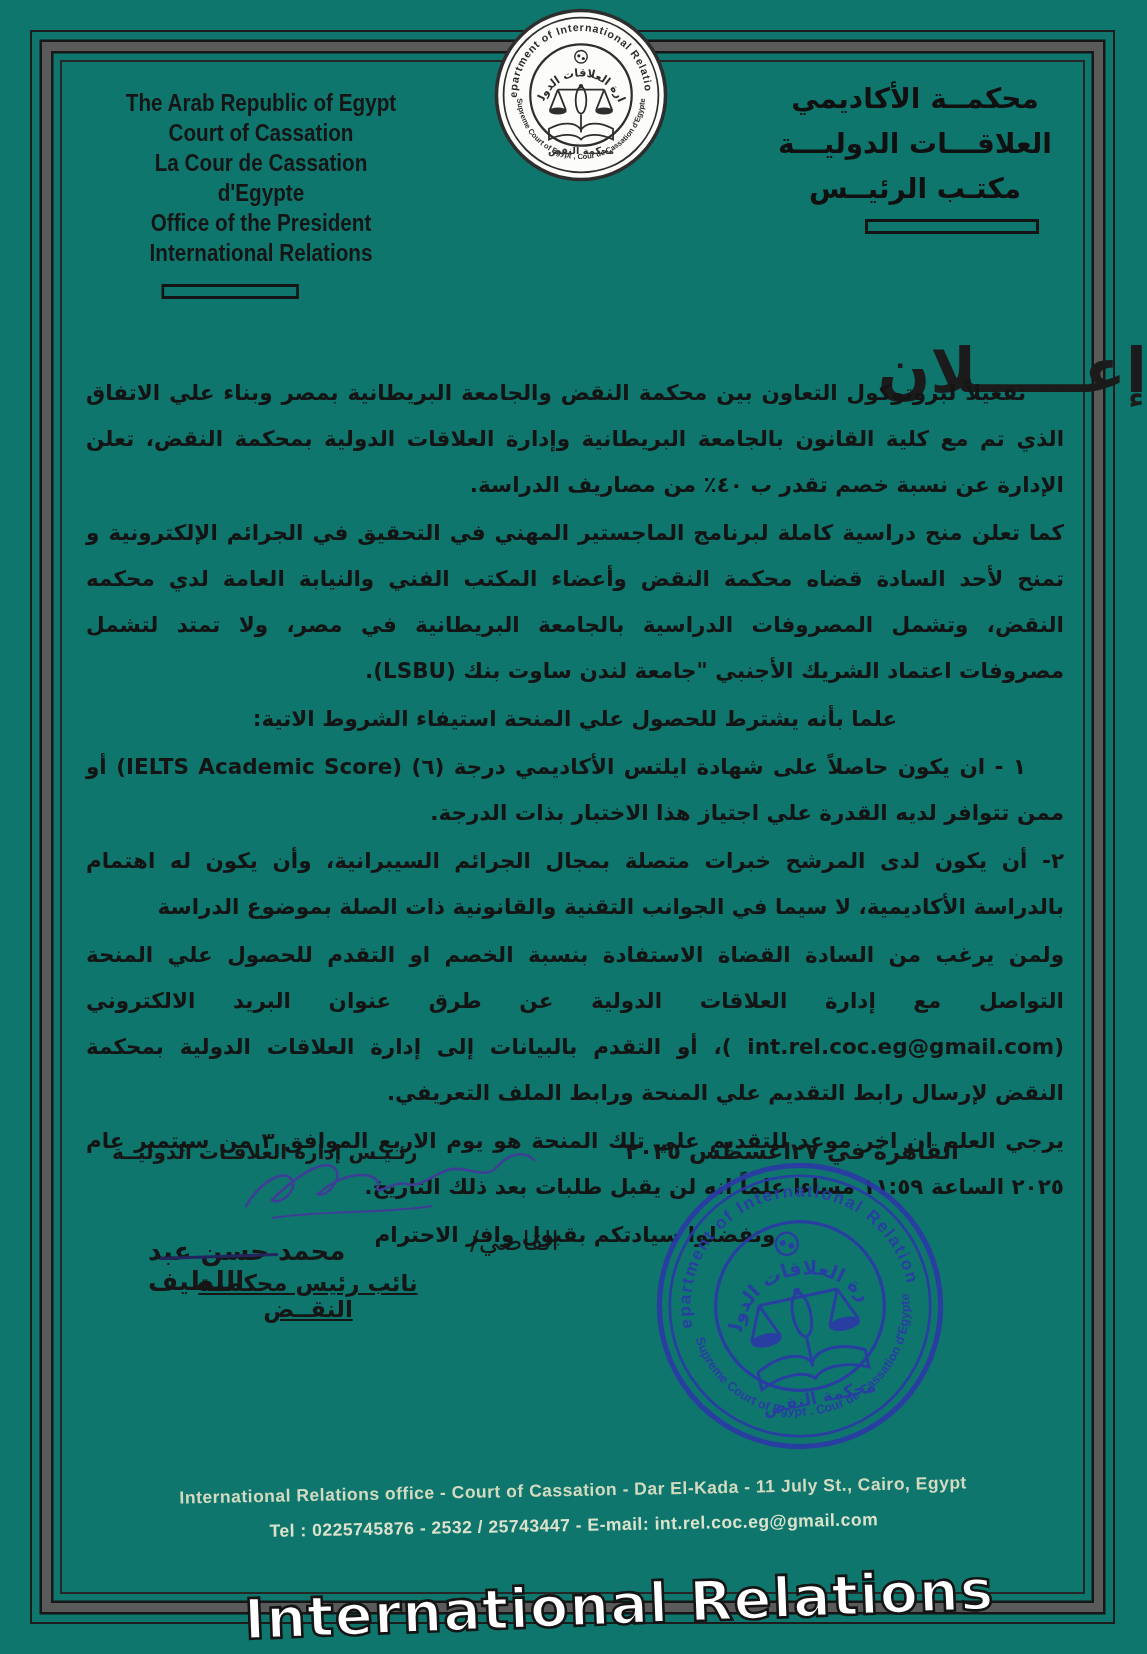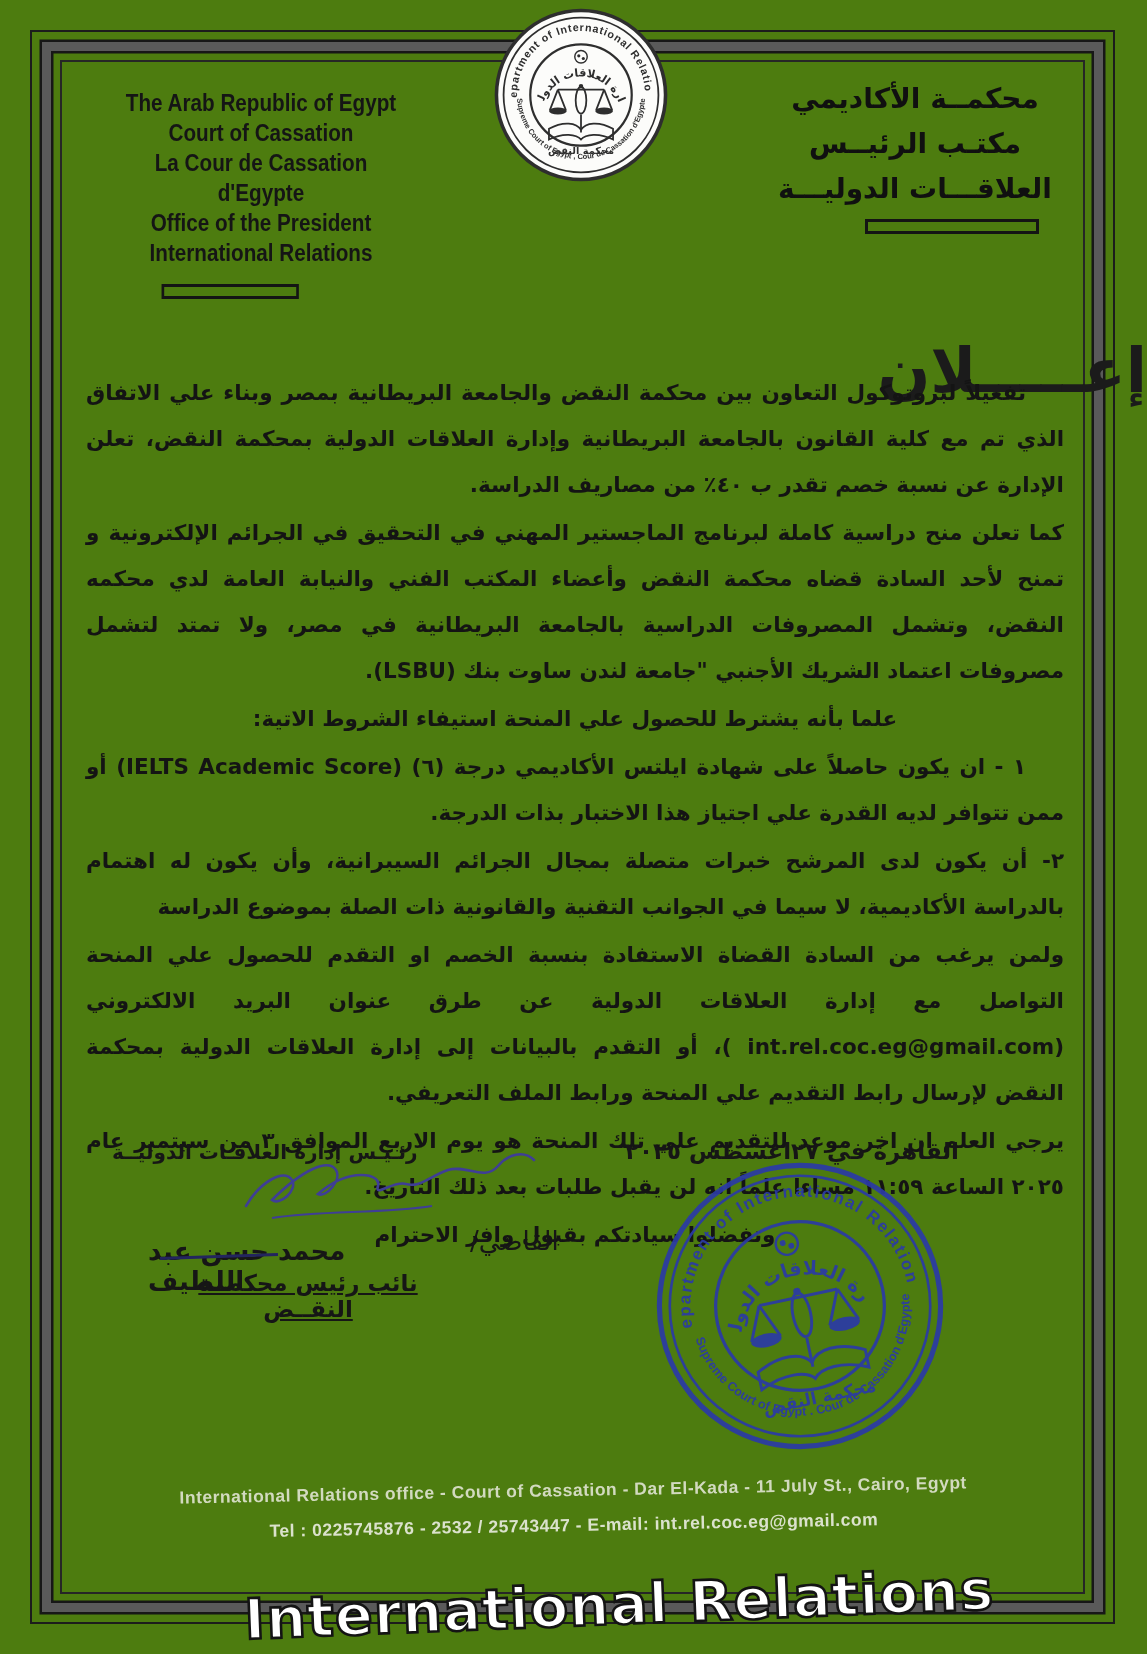--- a/index.html
+++ b/index.html
@@ -1,16 +1,16 @@
 <!DOCTYPE html>
 <html><head>
 <meta charset="utf-8">
 <style>
   html,body{margin:0;padding:0;background:#e9e9e7;}
-  .page{position:relative;width:1147px;height:1654px;margin:0 auto;background:#4d7c0f;overflow:hidden;
+  .page{position:relative;width:1147px;height:1654px;margin:0 auto;background:#0f766e;overflow:hidden;
         font-family:"DejaVu Sans",sans-serif;color:#161616;}
 
   
   .frame{position:absolute;pointer-events:none;z-index:1;}
   .frame-a{inset:30px 32px 30px 30px;border:2.5px solid #1c1c1c;}
   .frame-b{inset:42px 44px 42px 42px;border:9px solid #5a5a5a;
            box-shadow:0 0 0 2.5px #171717, inset 0 0 0 2.5px #171717;}
   .frame-c{inset:60px 62px 60px 60px;border:2px solid #262626;}
 
   
@@ -76,22 +76,22 @@
     <div>The Arab Republic of Egypt</div>
     <div>Court of Cassation</div>
     <div>La Cour de Cassation d'Egypte</div>
     <div>Office of the President</div>
     <div>International Relations</div>
     <div class="ubox"></div>
   </div>
 
   <div class="hdr-ar">
     <div>محكمــة الأكاديمي</div>
+    <div>العلاقـــات الدوليـــة</div>
     <div>مكتـب الرئيــس</div>
-    <div>العلاقـــات الدوليـــة</div>
     <div class="ubox"></div>
   </div>
 
   <svg class="seal-top" viewBox="-100 -100 200 200">
     <defs>
       <path id="st-top" d="M -72 0 A 72 72 0 0 1 72 0"></path>
       <path id="st-bot" d="M -72 0 A 72 72 0 0 0 72 0"></path>
       <path id="st-ar" d="M -42 8 A 45 45 0 0 1 42 8"></path>
     </defs>
     <circle r="95" fill="#fcfcfa" stroke="#2e2e2e" stroke-width="4"></circle>

